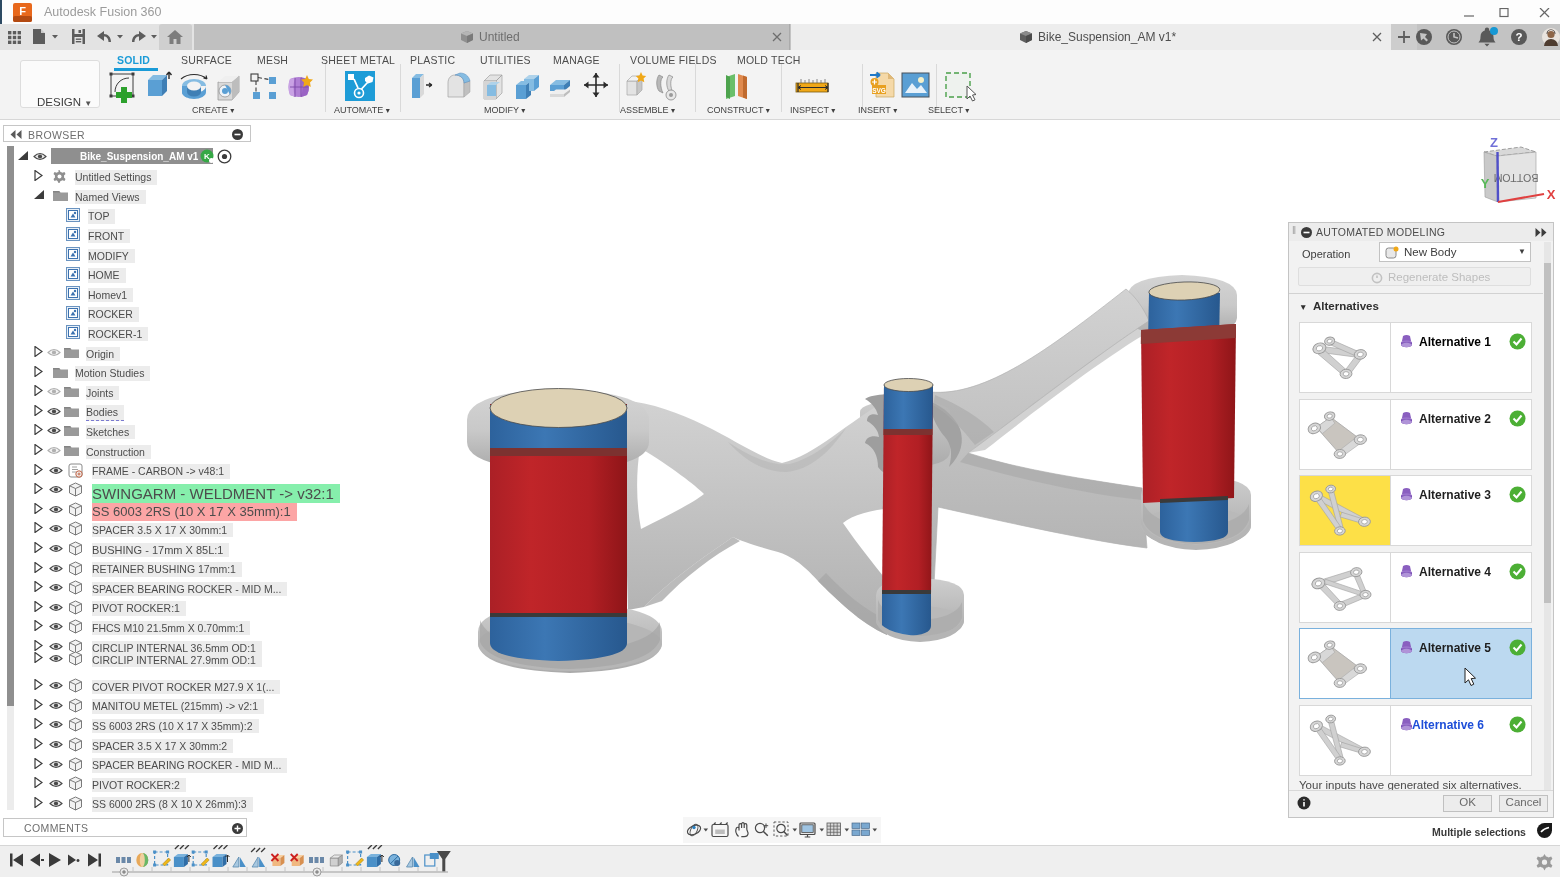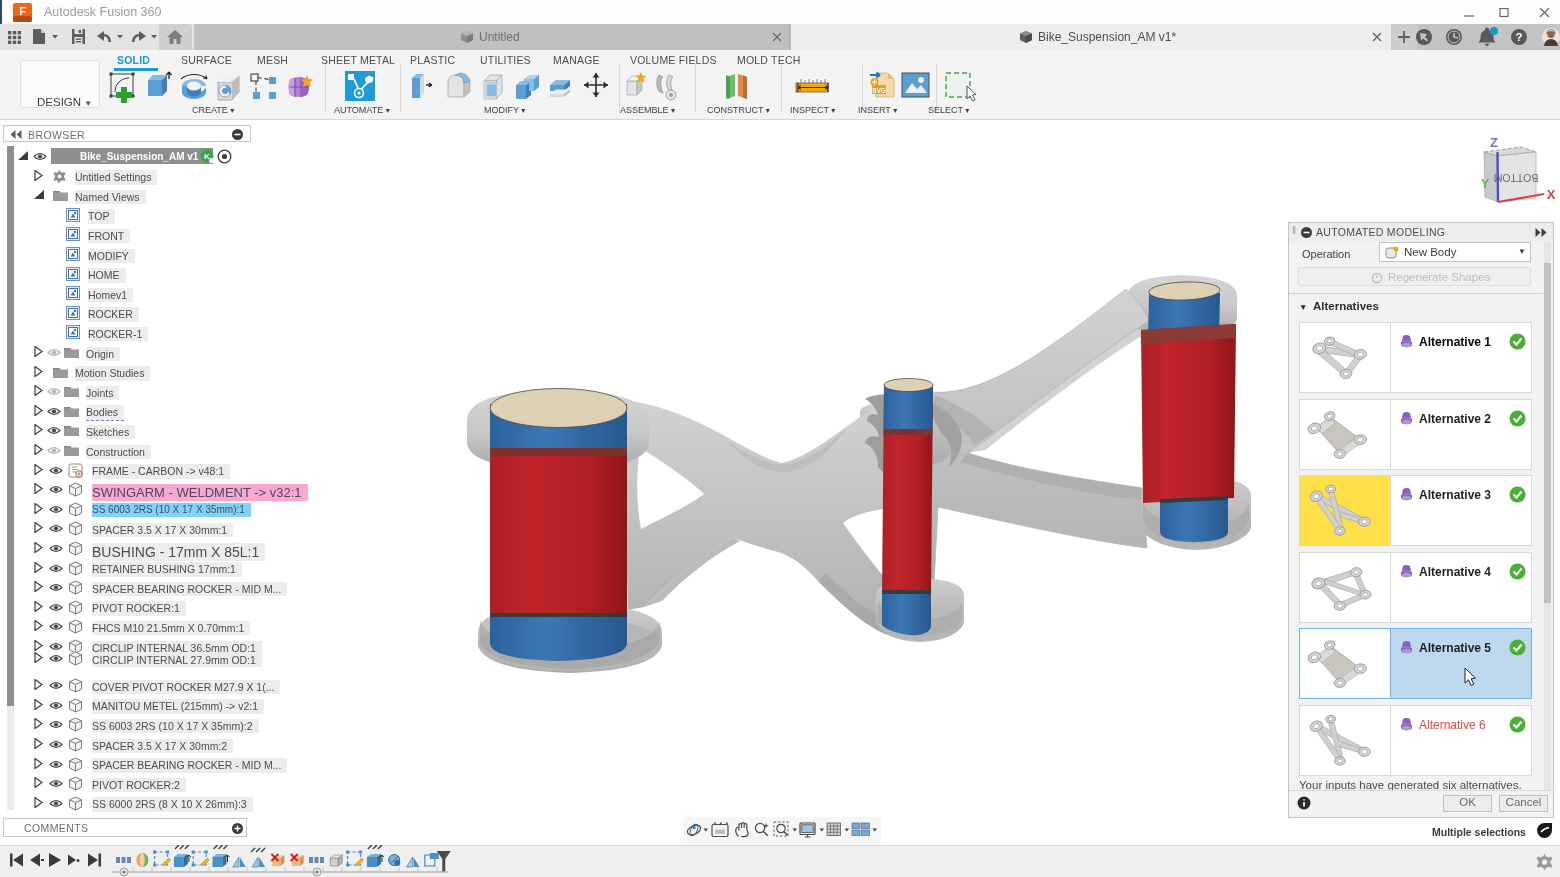--- a/index.html
+++ b/index.html
@@ -511,35 +511,35 @@
         <path d="M1 0.5 L8 5.5 L1 10.5 Z" fill="none" stroke="#3c3c3c" stroke-width="1.2"></path>
       </svg>
       <svg class="abs" style="left:49px;top:4px" width="14" height="9" viewBox="0 0 14 9">
         <path d="M1 4.5 Q7 -1.5 13 4.5 Q7 10.5 1 4.5 Z" fill="#ececec" stroke="#4a4a4a" stroke-width="1.1"></path>
         <circle cx="7" cy="4.5" r="2.1" fill="#4a4a4a"></circle>
       </svg>
       <svg class="abs" style="left:68px;top:1px" width="15" height="15" viewBox="0 0 15 15">
         <path d="M7.5 1 L13.5 3.8 L13.5 11 L7.5 14 L1.5 11 L1.5 3.8 Z" fill="#f2f2f2" stroke="#7a7a7a" stroke-width="1"></path>
         <path d="M1.5 3.8 L7.5 6.5 L13.5 3.8 M7.5 6.5 L7.5 14" fill="none" stroke="#7a7a7a" stroke-width="1"></path>
       </svg>
-      <div class="abs" style="left:92px;top:2.5px;font-size:13px;color:#4c4c4c;white-space:nowrap;background:#f9a8d4;padding:1px 6px 1.5px 0;">SWINGARM - WELDMENT -&gt; v32:1</div>
+      <div class="abs" style="left:92px;top:2.5px;font-size:15px;color:#4c4c4c;white-space:nowrap;background:#86efac;padding:1px 6px 1.5px 0;">SWINGARM - WELDMENT -&gt; v32:1</div>
     </div>
 <div class="abs" style="left:0;top:500.8px;width:250px;height:17px">
       <svg class="abs" style="left:34px;top:2px" width="9" height="11" viewBox="0 0 9 11">
         <path d="M1 0.5 L8 5.5 L1 10.5 Z" fill="none" stroke="#3c3c3c" stroke-width="1.2"></path>
       </svg>
       <svg class="abs" style="left:49px;top:4px" width="14" height="9" viewBox="0 0 14 9">
         <path d="M1 4.5 Q7 -1.5 13 4.5 Q7 10.5 1 4.5 Z" fill="#ececec" stroke="#4a4a4a" stroke-width="1.1"></path>
         <circle cx="7" cy="4.5" r="2.1" fill="#4a4a4a"></circle>
       </svg>
       <svg class="abs" style="left:68px;top:1px" width="15" height="15" viewBox="0 0 15 15">
         <path d="M7.5 1 L13.5 3.8 L13.5 11 L7.5 14 L1.5 11 L1.5 3.8 Z" fill="#f2f2f2" stroke="#7a7a7a" stroke-width="1"></path>
         <path d="M1.5 3.8 L7.5 6.5 L13.5 3.8 M7.5 6.5 L7.5 14" fill="none" stroke="#7a7a7a" stroke-width="1"></path>
       </svg>
-      <div class="abs" style="left:92px;top:2.5px;font-size:10px;color:#4c4c4c;white-space:nowrap;background:#7dd3fc;padding:1px 6px 1.5px 0;">SS 6003 2RS (10 X 17 X 35mm):1</div>
+      <div class="abs" style="left:92px;top:2.5px;font-size:13px;color:#4c4c4c;white-space:nowrap;background:#fca5a5;padding:1px 6px 1.5px 0;">SS 6003 2RS (10 X 17 X 35mm):1</div>
     </div>
 <div class="abs" style="left:0;top:520.4px;width:250px;height:17px">
       <svg class="abs" style="left:34px;top:2px" width="9" height="11" viewBox="0 0 9 11">
         <path d="M1 0.5 L8 5.5 L1 10.5 Z" fill="none" stroke="#3c3c3c" stroke-width="1.2"></path>
       </svg>
       <svg class="abs" style="left:49px;top:4px" width="14" height="9" viewBox="0 0 14 9">
         <path d="M1 4.5 Q7 -1.5 13 4.5 Q7 10.5 1 4.5 Z" fill="#ececec" stroke="#4a4a4a" stroke-width="1.1"></path>
         <circle cx="7" cy="4.5" r="2.1" fill="#4a4a4a"></circle>
       </svg>
       <svg class="abs" style="left:68px;top:1px" width="15" height="15" viewBox="0 0 15 15">
@@ -553,21 +553,21 @@
         <path d="M1 0.5 L8 5.5 L1 10.5 Z" fill="none" stroke="#3c3c3c" stroke-width="1.2"></path>
       </svg>
       <svg class="abs" style="left:49px;top:4px" width="14" height="9" viewBox="0 0 14 9">
         <path d="M1 4.5 Q7 -1.5 13 4.5 Q7 10.5 1 4.5 Z" fill="#ececec" stroke="#4a4a4a" stroke-width="1.1"></path>
         <circle cx="7" cy="4.5" r="2.1" fill="#4a4a4a"></circle>
       </svg>
       <svg class="abs" style="left:68px;top:1px" width="15" height="15" viewBox="0 0 15 15">
         <path d="M7.5 1 L13.5 3.8 L13.5 11 L7.5 14 L1.5 11 L1.5 3.8 Z" fill="#f2f2f2" stroke="#7a7a7a" stroke-width="1"></path>
         <path d="M1.5 3.8 L7.5 6.5 L13.5 3.8 M7.5 6.5 L7.5 14" fill="none" stroke="#7a7a7a" stroke-width="1"></path>
       </svg>
-      <div class="abs" style="left:92px;top:2.5px;font-size:14px;color:#4c4c4c;white-space:nowrap;background:#ececec;padding:1px 6px 1.5px 0;">BUSHING - 17mm X 85L:1</div>
+      <div class="abs" style="left:92px;top:2.5px;font-size:11px;color:#4c4c4c;white-space:nowrap;background:#ececec;padding:1px 6px 1.5px 0;">BUSHING - 17mm X 85L:1</div>
     </div>
 <div class="abs" style="left:0;top:559.6px;width:250px;height:17px">
       <svg class="abs" style="left:34px;top:2px" width="9" height="11" viewBox="0 0 9 11">
         <path d="M1 0.5 L8 5.5 L1 10.5 Z" fill="none" stroke="#3c3c3c" stroke-width="1.2"></path>
       </svg>
       <svg class="abs" style="left:49px;top:4px" width="14" height="9" viewBox="0 0 14 9">
         <path d="M1 4.5 Q7 -1.5 13 4.5 Q7 10.5 1 4.5 Z" fill="#ececec" stroke="#4a4a4a" stroke-width="1.1"></path>
         <circle cx="7" cy="4.5" r="2.1" fill="#4a4a4a"></circle>
       </svg>
       <svg class="abs" style="left:68px;top:1px" width="15" height="15" viewBox="0 0 15 15">
@@ -999,21 +999,21 @@
           </g>
         </g>
       </svg>
 <div class="abs" style="left:90px;top:0;width:141px;height:69px;background:#ffffff;border-left:1px solid #d8d8d8"></div>
 <svg class="abs" style="left:99px;top:11px" width="15" height="14" viewBox="0 0 15 14">
         <path d="M4 2 Q7.5 0 11 2 L12 7 L3 7 Z" fill="#8a5fc0"></path>
         <ellipse cx="7.5" cy="8.5" rx="5.5" ry="2.2" fill="#9a74cc"></ellipse>
         <path d="M2 8.5 h11 v2.5 a5.5 2.2 0 0 1 -11 0 Z" fill="#7a4fb4"></path>
         <ellipse cx="7.5" cy="11" rx="5.5" ry="2.2" fill="#b094d8"></ellipse>
       </svg>
-<div class="abs" style="left:119px;top:12px;font-size:12px;font-weight:normal;color:#ef4444">Alternative 6</div>
+<div class="abs" style="left:112px;top:12px;font-size:12px;font-weight:bold;color:#1d4ed8">Alternative 6</div>
 <svg class="abs" style="left:209px;top:10px" width="17" height="17" viewBox="0 0 17 17">
         <circle cx="8.5" cy="8.5" r="8" fill="#4caf35"></circle>
         <path d="M4.5 8.5 L7.5 11.5 L12.5 5.5" fill="none" stroke="#fff" stroke-width="2"></path>
       </svg>
 </div>
 <div class="abs" style="left:10px;top:556px;font-size:11.5px;color:#4a4a4a">Your inputs have generated six alternatives.</div>
 <div class="abs" style="left:0;top:567px;width:264px;height:27px;background:#f2f2f2;border-top:1px solid #d8d8d8"></div>
 <svg class="abs" style="left:8px;top:573px" width="14" height="14" viewBox="0 0 14 14">
       <circle cx="7" cy="7" r="6.5" fill="#2b2b2b"></circle>
       <path d="M7 6 L7 10.5 M7 3.2 L7 4.6" stroke="#fff" stroke-width="1.6"></path>

